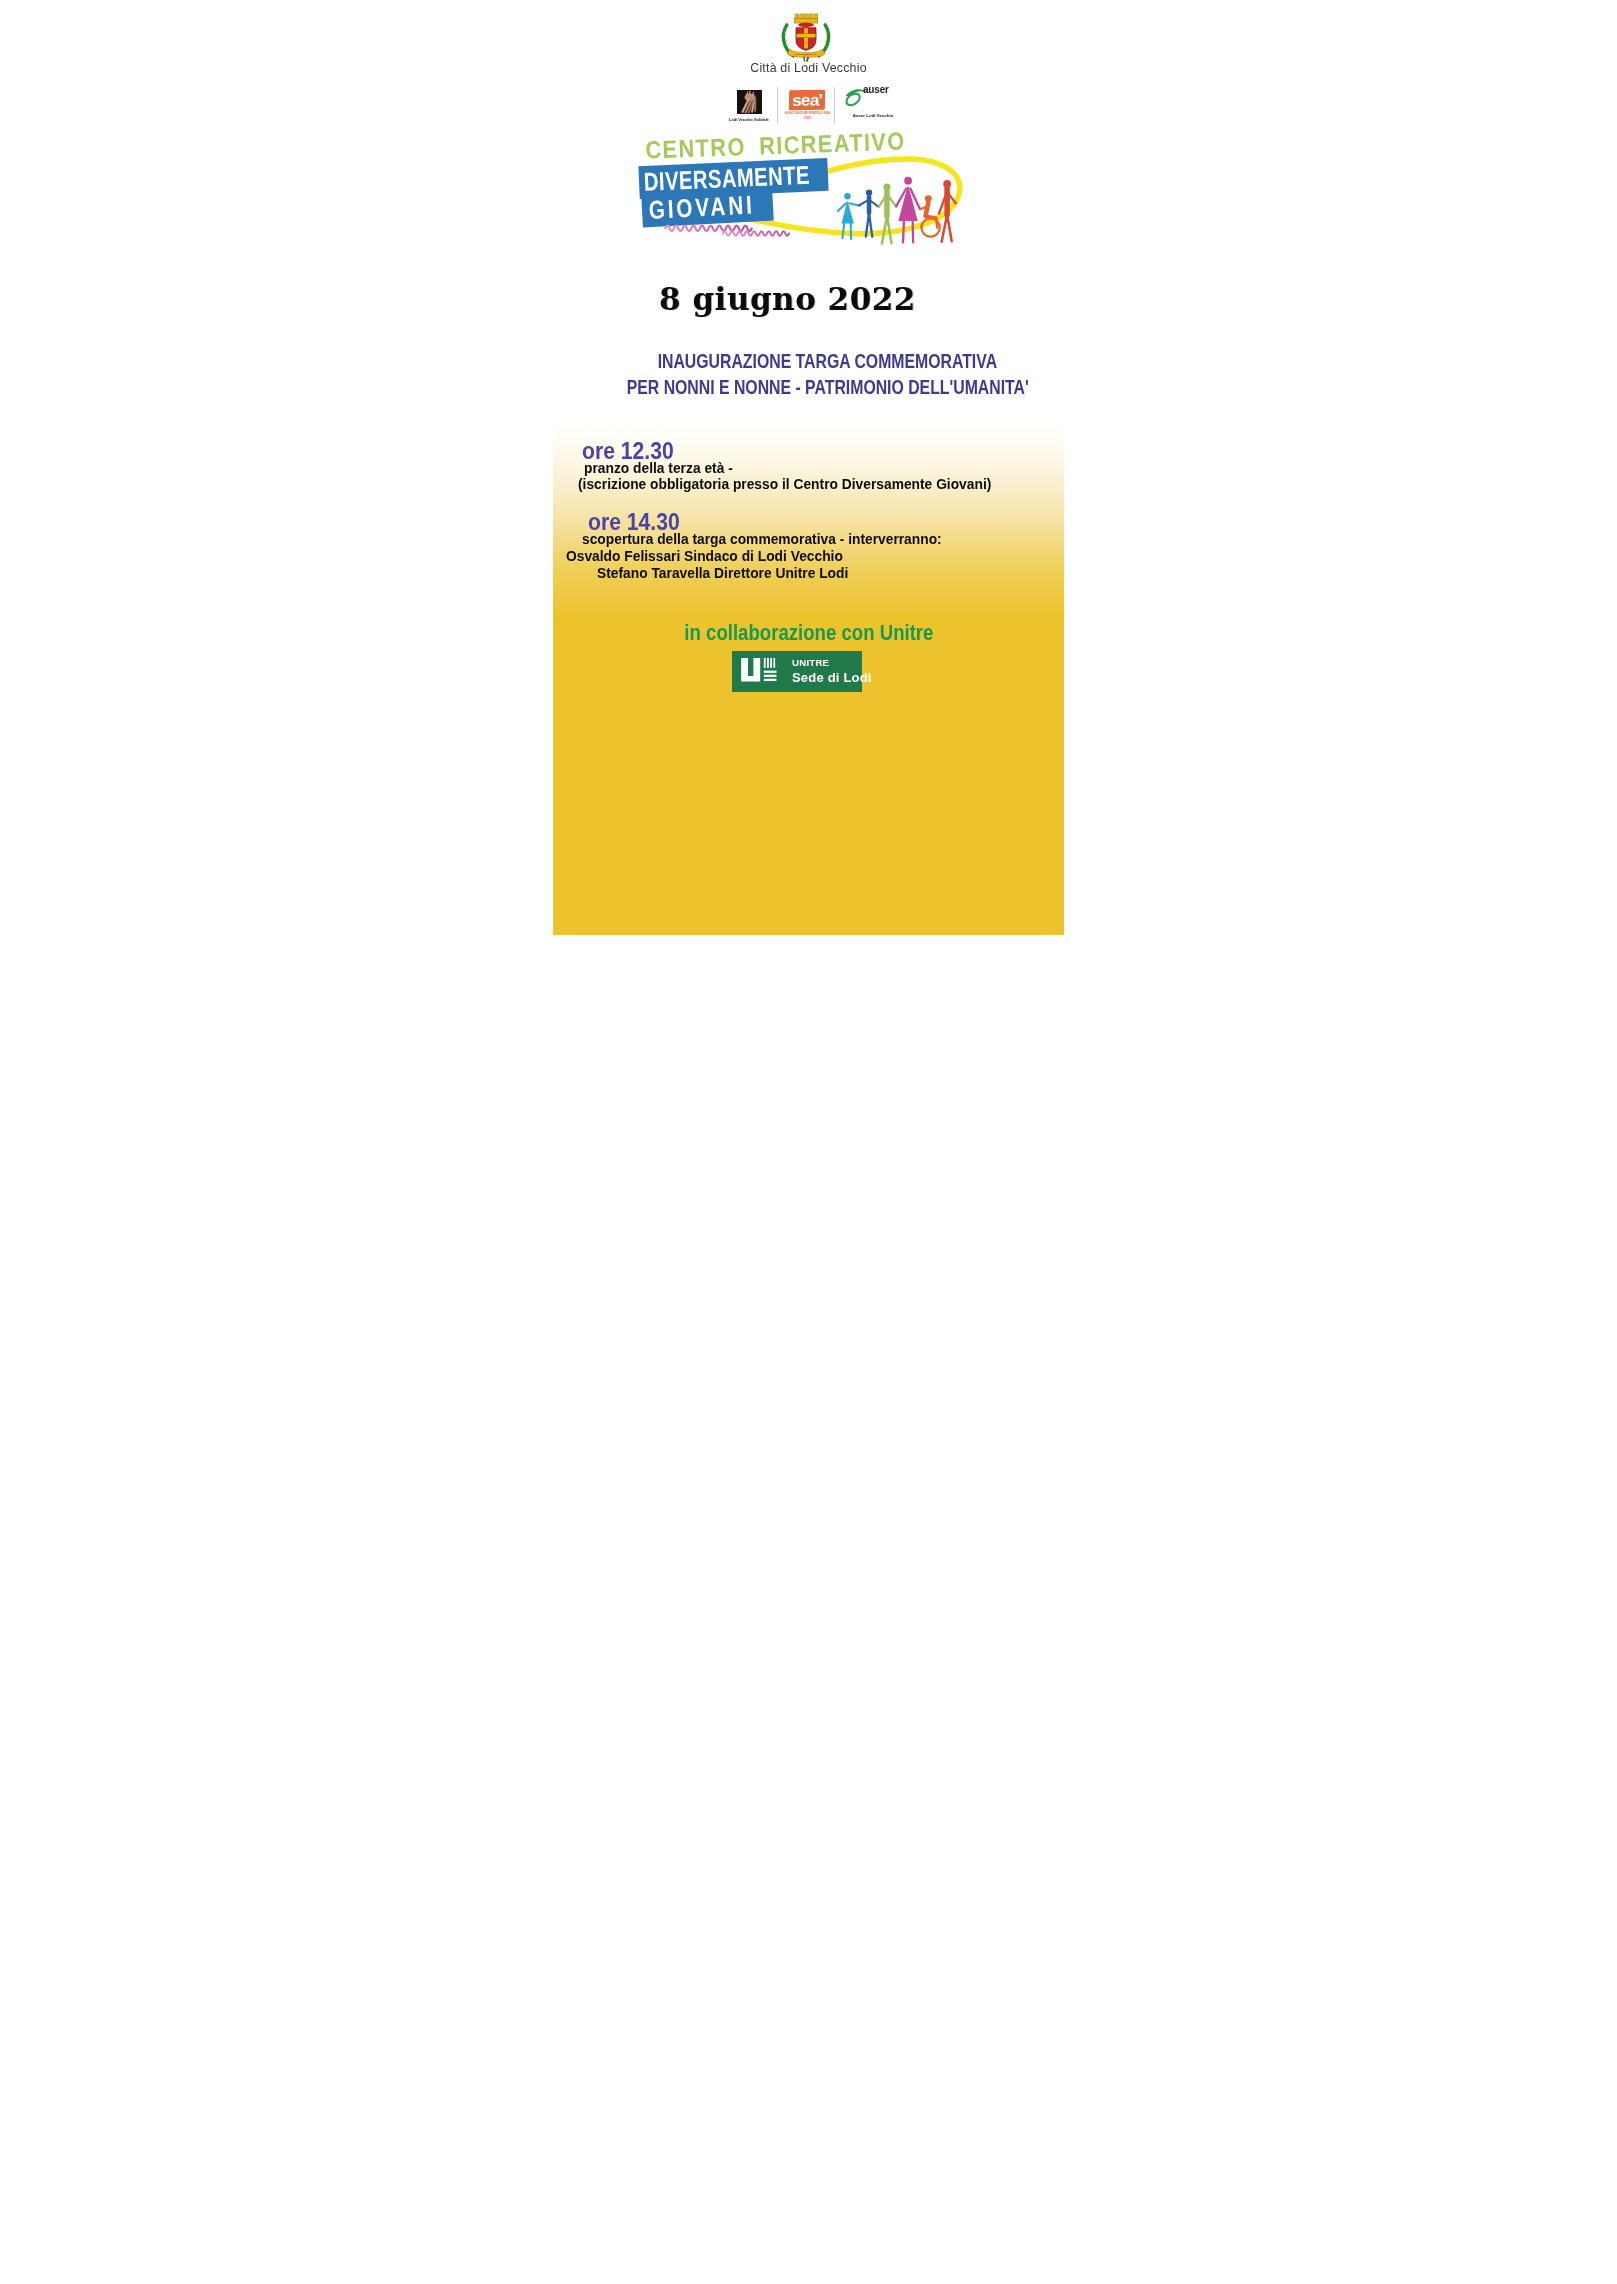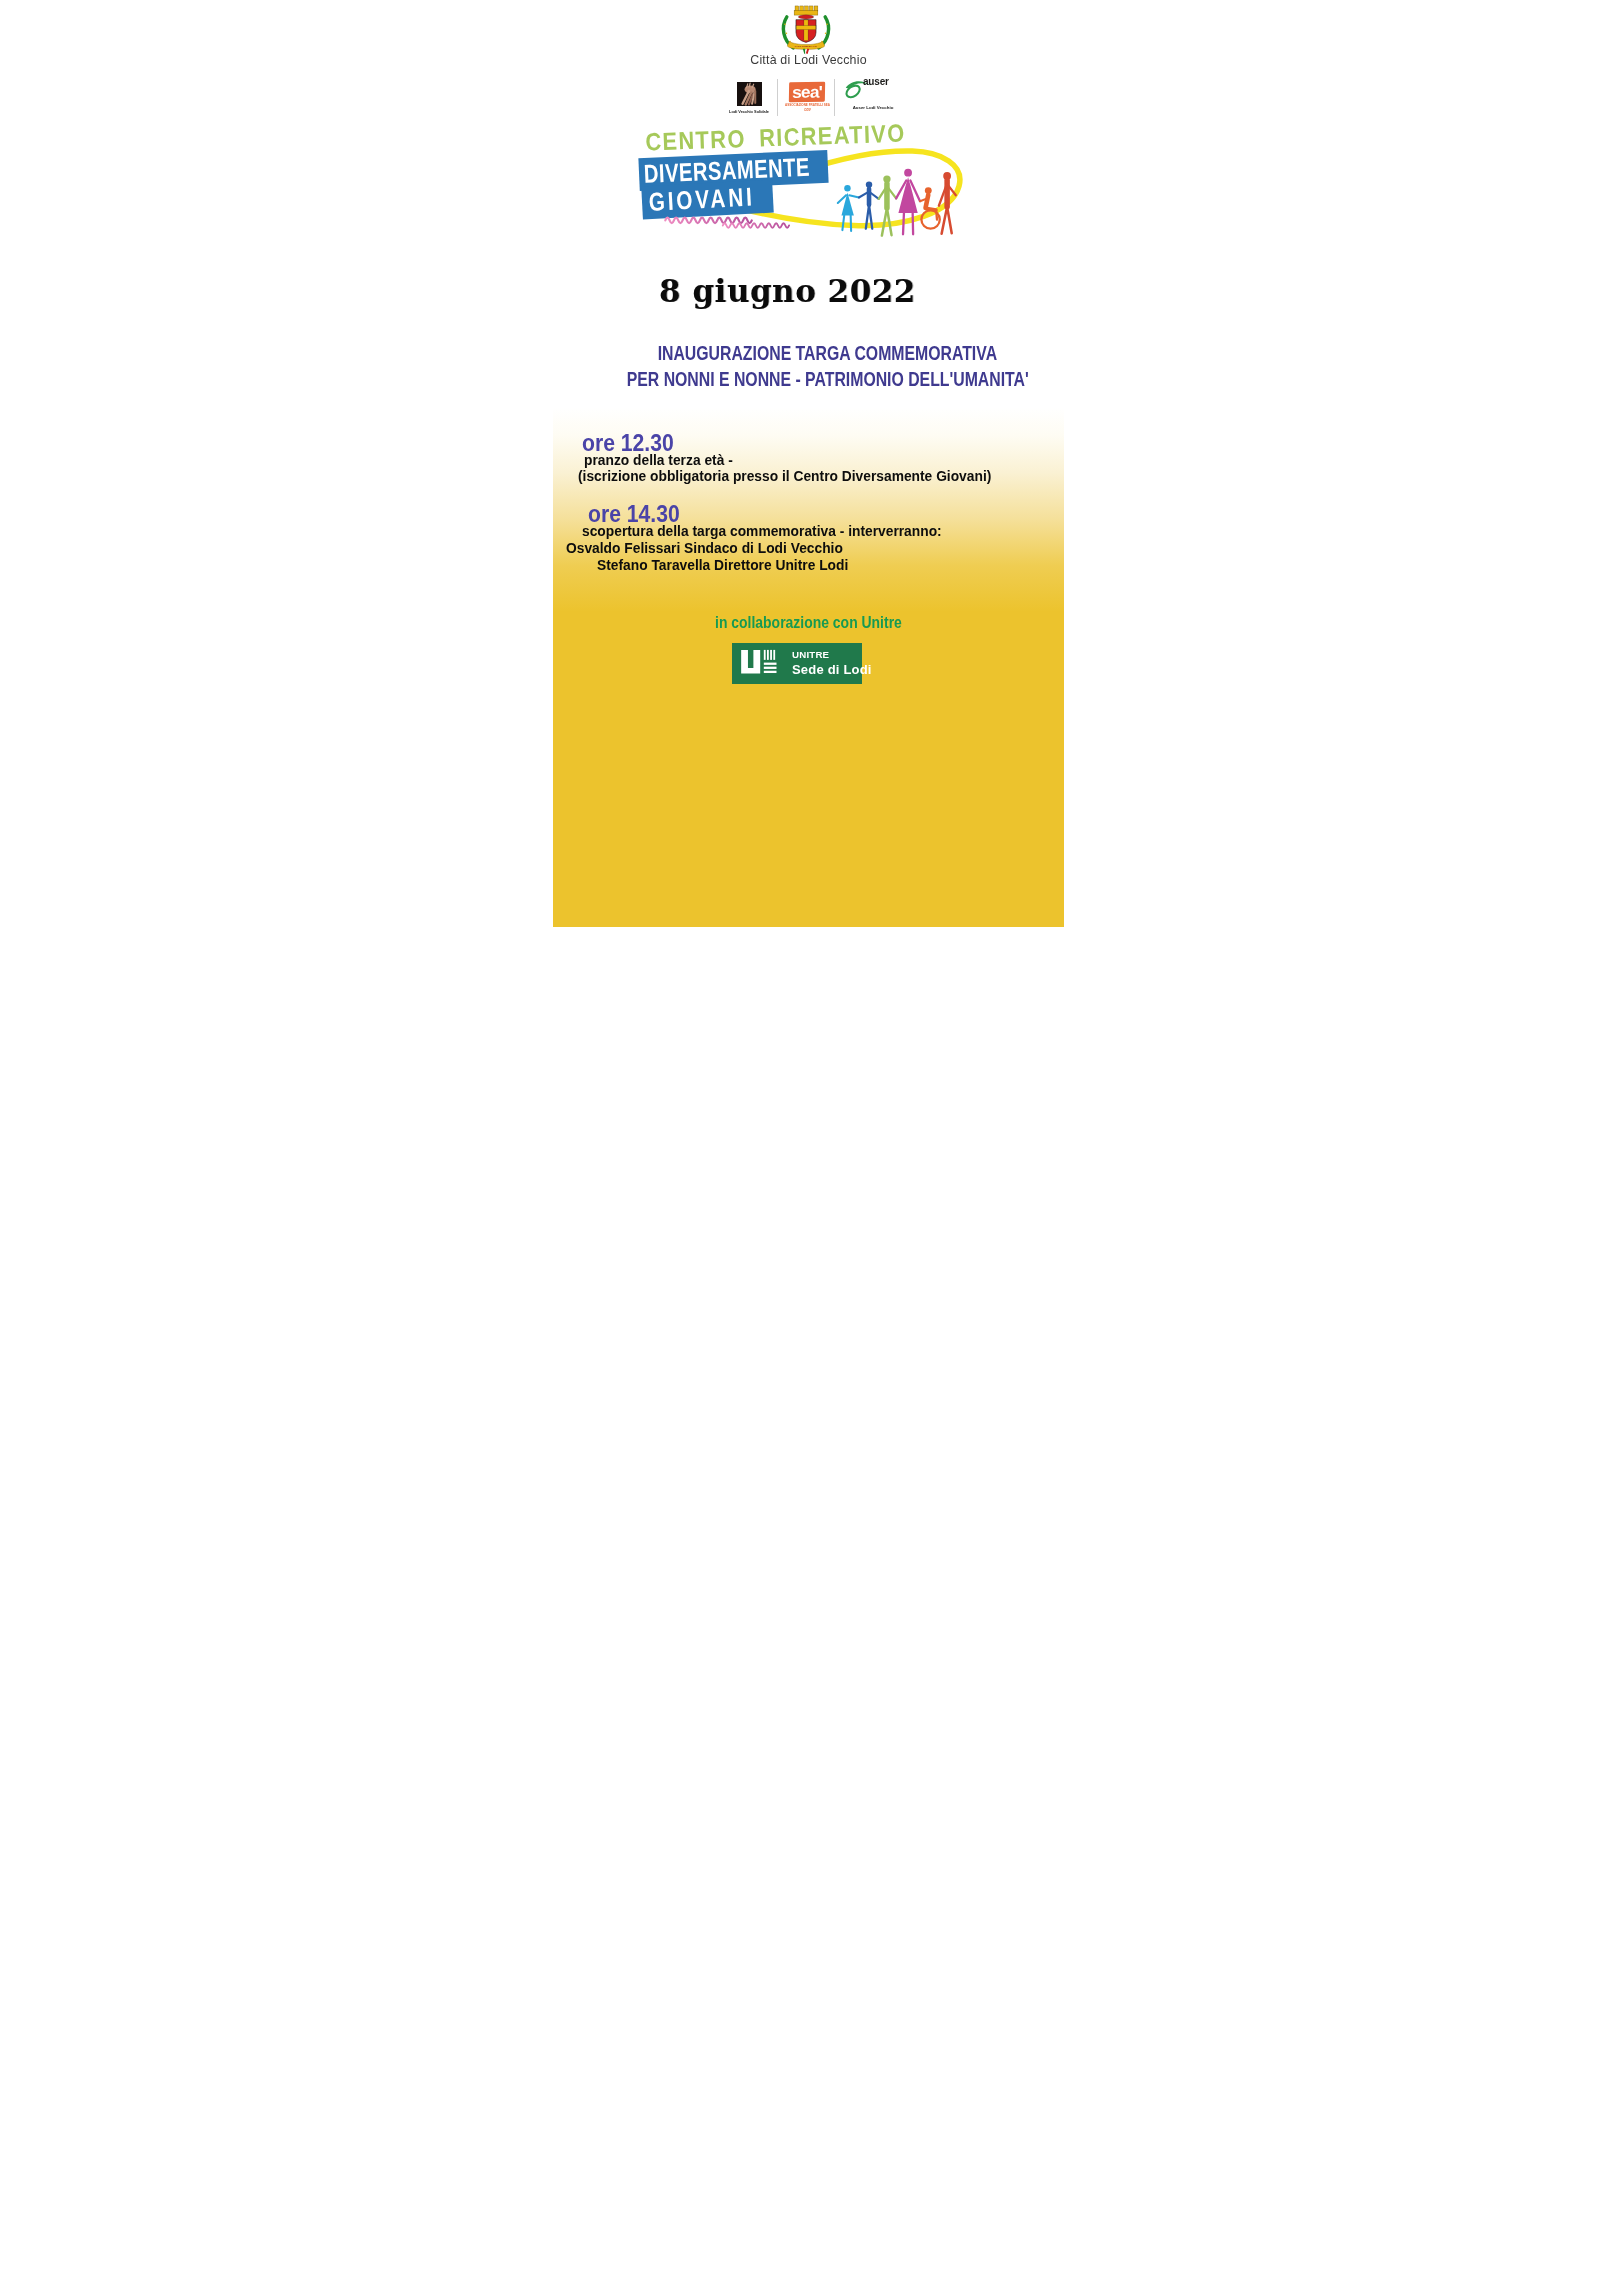--- a/index.html
+++ b/index.html
@@ -1,19 +1,19 @@
 <!DOCTYPE html>
 <html style="font-size:7.4px"><head>
 <meta charset="utf-8">
 <style>
   html,body{margin:0;padding:0;background:#ffffff;}
   #poster{
     position:relative;
     width:511px;height:927px;
-    margin:0 auto;
+    margin:8px auto;
     overflow:hidden;
     font-family:"Liberation Sans",sans-serif;
     background:linear-gradient(180deg,
       #ffffff 0%, #ffffff 44%,
       #fefcf3 47%, #faf1d3 51%,
       #f5e09a 56%, #efcd52 61%,
       #ecc32d 66%, #ecc32d 100%);
   }
   .abs{position:absolute;}
   .cond{display:inline-block;white-space:nowrap;transform:scaleX(0.92);transform-origin:0 50%;}
@@ -65,21 +65,21 @@
   .timeline{font-weight:bold;font-size:23px;color:#4a44a8;}
   #time-1230{left:29px;top:430px;}
   #line-pranzo{left:31px;top:451px;}
   #line-iscrizione{left:25px;top:467px;}
   #time-1430{left:35px;top:501px;}
   #line-scopertura{left:29px;top:522px;}
   #line-osvaldo{left:13px;top:539px;}
   #line-stefano{left:44px;top:556px;}
 
   
-  #collab{top:613px;font-weight:bold;font-size:15px;color:#169a52;}
+  #collab{top:613px;font-weight:bold;font-size:20px;color:#169a52;}
   #collab .condc{transform:scale(0.93,1.1);}
 
   
   #unitre-box{left:179px;top:643px;width:130px;height:41px;background:#20794b;}
   .unitre-text{color:#ffffff;font-weight:bold;letter-spacing:0.2px;}
   #unitre-name{left:239px;top:649px;font-size:9.7px;}
   #unitre-loc{left:239px;top:662px;font-size:13px;}
 </style>
 </head>
 <body>

